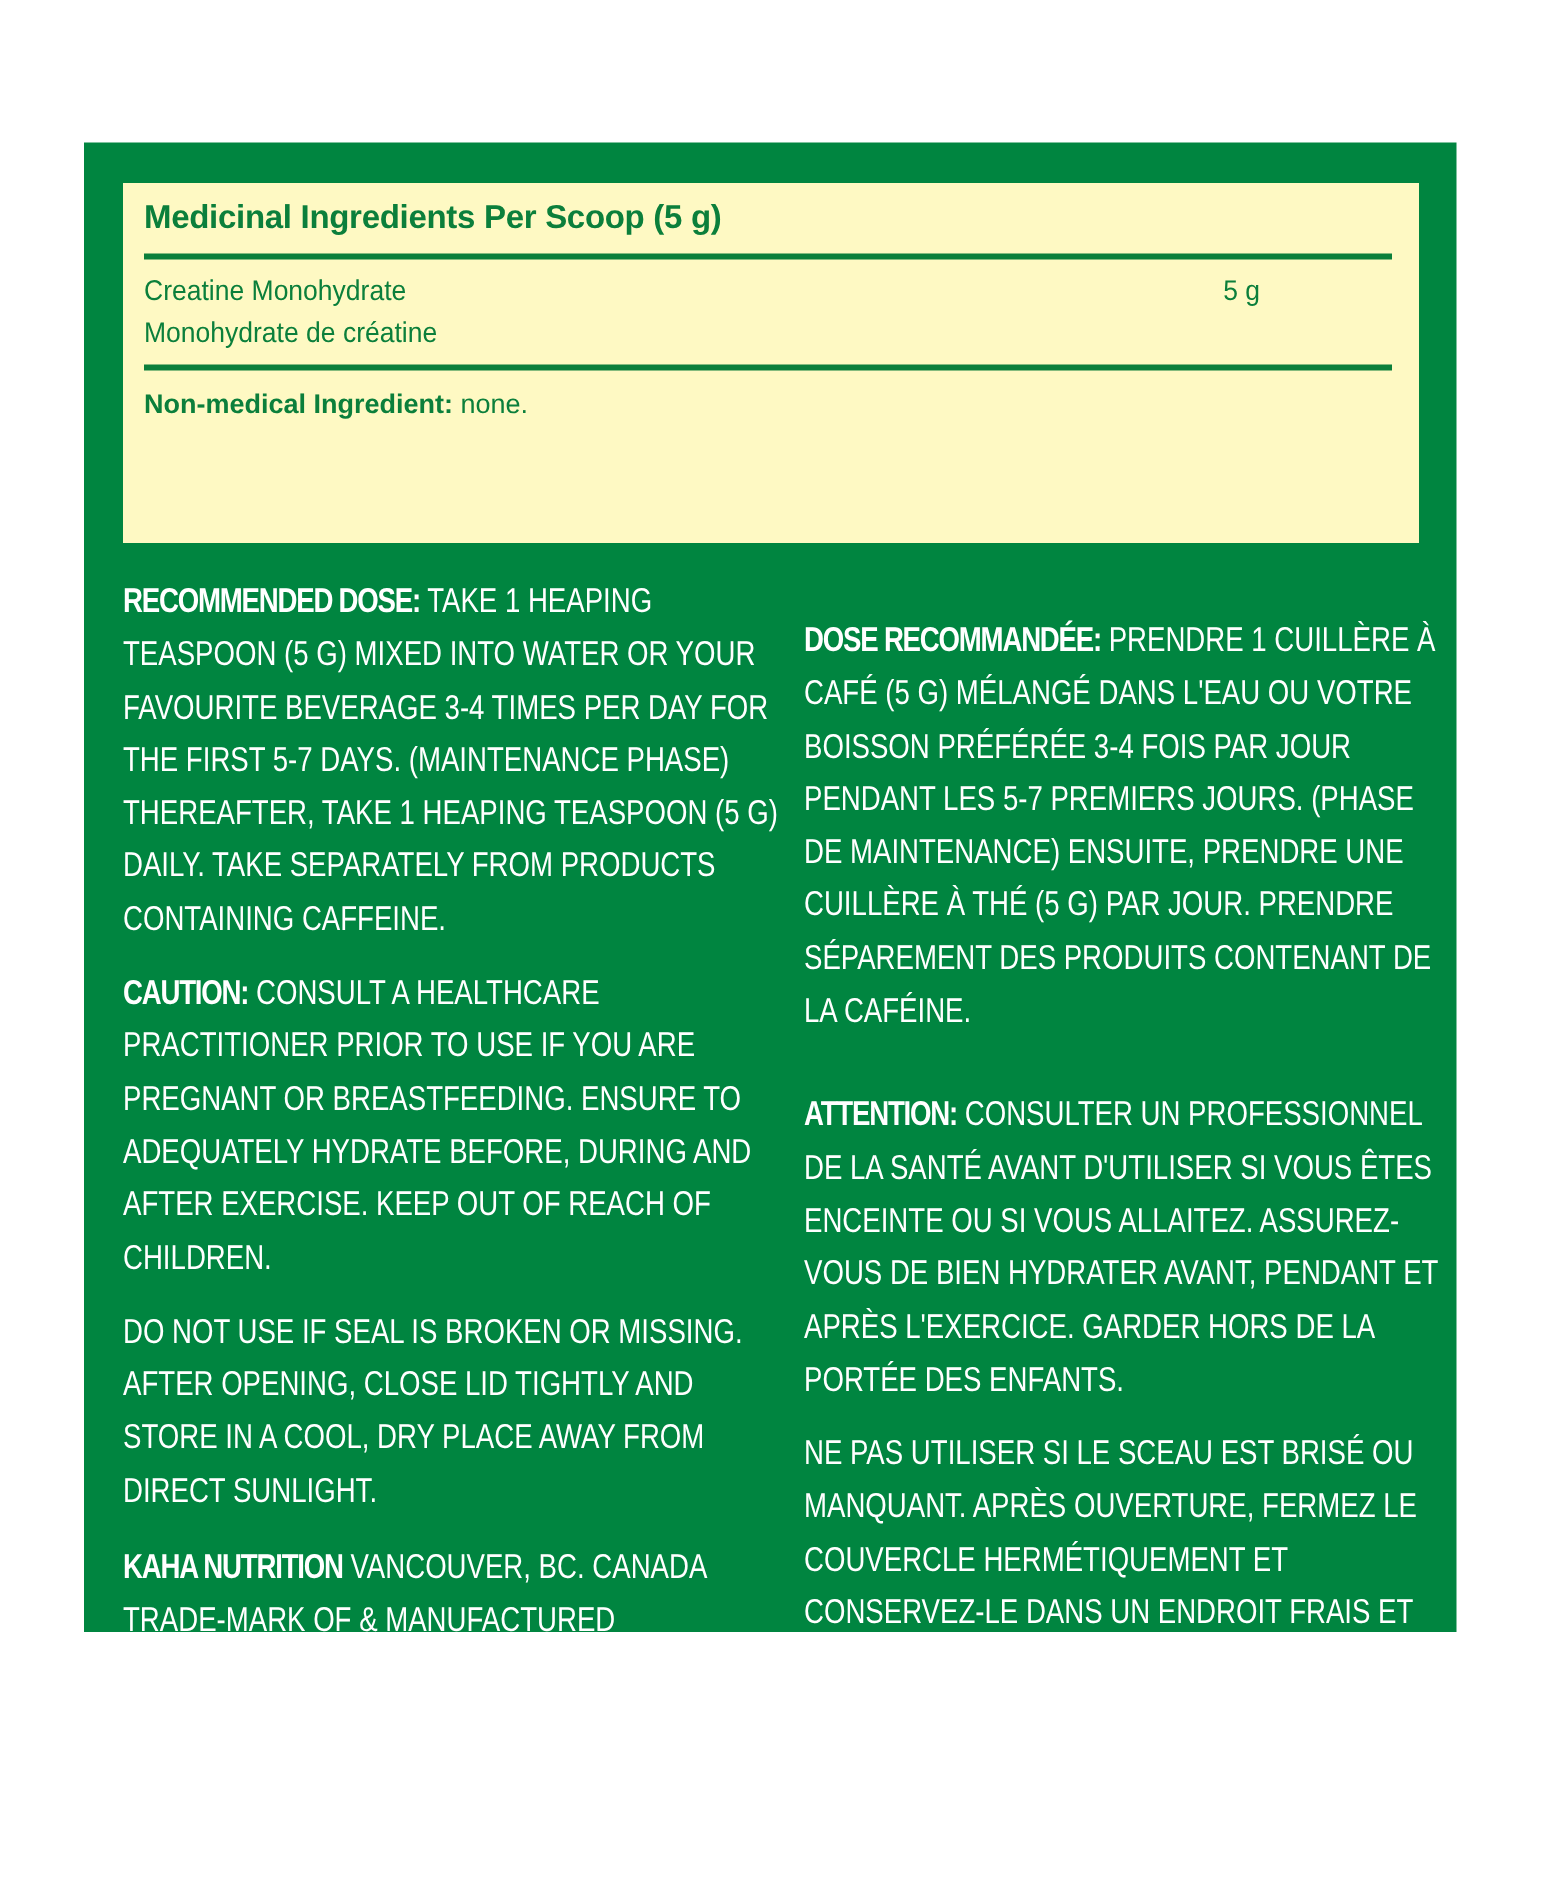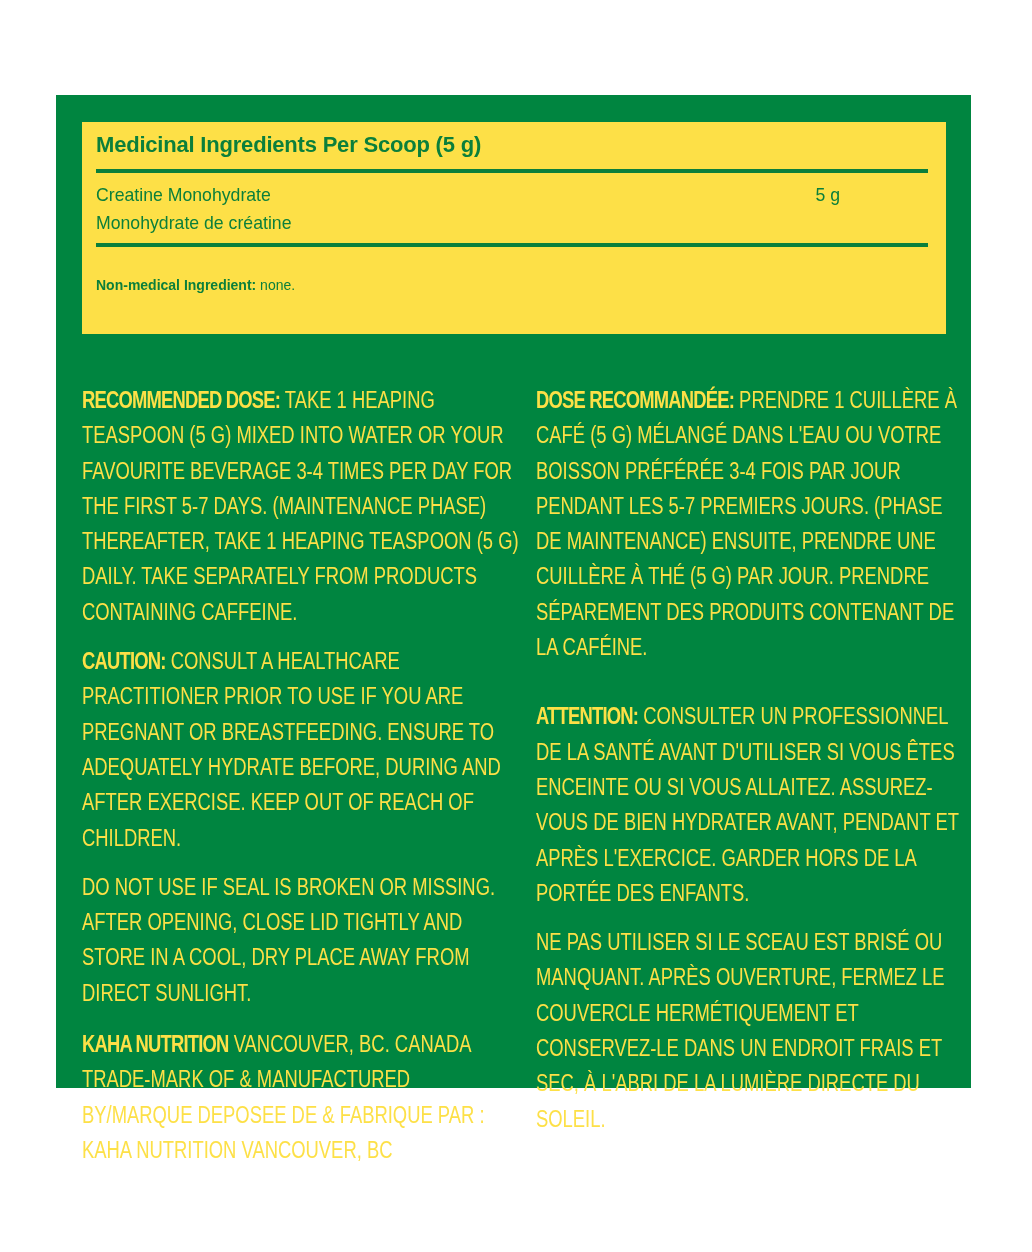--- a/index.html
+++ b/index.html
@@ -2,38 +2,38 @@
 <html><head>
 <meta charset="utf-8">
 <style>
   html, body { margin:0; padding:0; background:#ffffff; }
   body { width:1032px; height:1252px; position:relative; overflow:hidden; }
   .panel {
     position:absolute; left:56px; top:95px; width:915px; height:993px;
     background:#008540;
   }
   .ingbox {
-    position:absolute; left:26px; top:27px; width:864px; height:212px;
-    background:#fde047; box-sizing:border-box; padding:8px 14px 0 14px;
+    position:absolute; left:26px; top:27px; width:864px; height:240px;
+    background:#fef9c3; box-sizing:border-box; padding:8px 14px 0 14px;
     color:#0b7f3b; font-family:"Liberation Sans", sans-serif;
   }
   .ing-title { font-weight:bold; font-size:22px; line-height:30px; letter-spacing:-0.2px; }
   .rule { height:4px; background:#0b7f3b; margin:0 4px 0 0; }
   .rule.r1 { margin-top:9px; }
   .ing-row { position:relative; padding:8px 0 6px 0; font-size:19px; line-height:28px; transform:scaleX(0.93); transform-origin:left; }
   .ing-amount { position:absolute; right:36px; top:8px; }
-  .nonmed { margin-top:28px; font-size:14px; line-height:20px; }
+  .nonmed { margin-top:12px; font-size:18px; line-height:20px; }
   .nonmed b { font-weight:bold; }
   .col {
-    position:absolute; top:288px; color:#fde047;
+    position:absolute; top:288px; color:#ffffff;
     font-family:"Liberation Sans Narrow","Liberation Sans", sans-serif;
     font-size:23px; line-height:35.3px; text-transform:uppercase;
   }
   .col-left { left:26px; width:440px; }
-  .col-right { left:480px; width:425px; }
+  .col-right { left:480px; width:425px;margin-top:26px; }
   .col p { margin:0; transform:scaleX(0.80); transform-origin:left; width:125%; }
   .col b { font-weight:bold; letter-spacing:-1px; }
   .gap-s { height:14px; }
   .gap-m { height:16px; }
   .gap-l { height:34px; }
 </style>
 </head>
 <body>
 
 <div class="panel">

